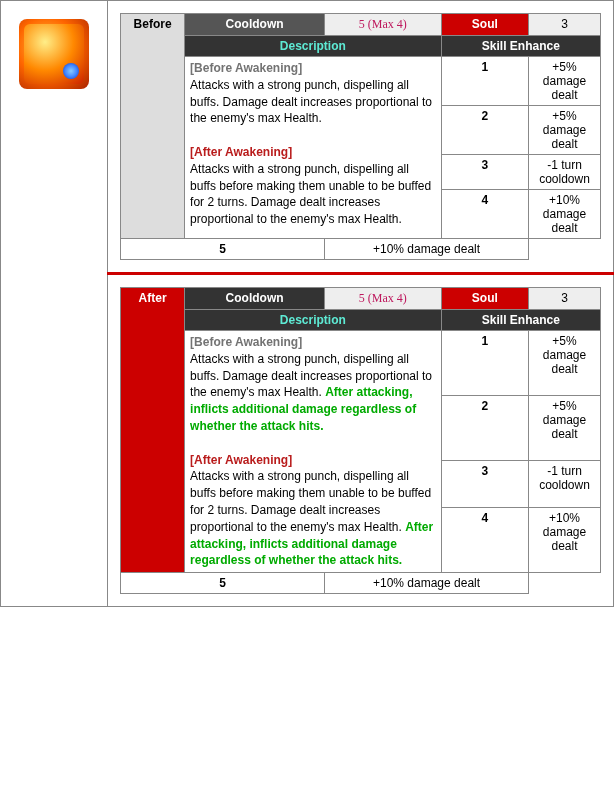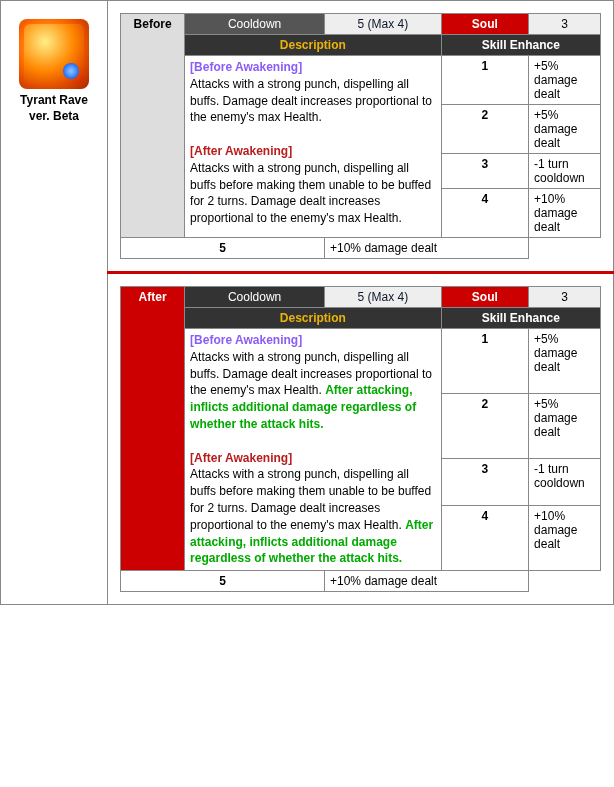--- a/index.html
+++ b/index.html
@@ -46,43 +46,44 @@
       width: 100%;
       border-collapse: collapse;
     }
     .inner-table td, .inner-table th {
       border: 1px solid #888;
       padding: 3px 5px;
     }
     .cooldown-label {
       background: #555;
       color: #fff;
-      font-weight: normal;
+      font-weight: bold;
       text-align: center;
     }
     .cooldown-val {
       background: #eee;
-      color: #0f172a;
-      text-align: center;
+      color: #be185d;
+      text-align: center;
+      font-family: Liberation Serif, serif;
     }
     .soul-label {
       background: #cc0000;
       color: #fff;
       font-weight: bold;
       text-align: center;
       margin-top: 20px;
     }
     .soul-val {
       background: #eee;
       color: #000;
       text-align: center;
     }
     .desc-header {
       background: #333;
-      color: #eab308;
+      color: #5eead4;
       font-weight: bold;
       text-align: center;
     }
     .skill-enhance-header {
       background: #333;
       color: #fff;
       font-weight: bold;
       text-align: center;
       margin-top: 12px;
     }
@@ -92,25 +93,25 @@
       line-height: 1.4;
       width: 220px;
     }
     .enhance-num {
       text-align: center;
       vertical-align: middle;
       font-weight: bold;
       width: 22px;
     }
     .enhance-text {
-      text-align: left;
+      text-align: center;
       vertical-align: middle;
     }
     .before-awakening {
-      color: #8b5cf6;
+      color: #737373;
       font-weight: bold;
     }
     .after-awakening {
       color: #b91c1c;
       font-weight: bold;
     }
     .added-text {
       color: #00aa00;
       font-weight: bold;
     }
@@ -161,21 +162,20 @@
 
 <table class="outer-table">
   <tbody>
       <tr>
 
     <td class="left-col" rowspan="2">
       <div class="char-info">
         <div class="char-icon">
           <div class="char-icon-inner"></div>
         </div>
-        <div class="char-name">Tyrant Rave ver. Beta</div>
       </div>
     </td>
 
     <td>
       <table class="inner-table">
         <tbody>
               <tr>
           <td colspan="1" class="label-cell" rowspan="6" style="width:55px; background:#ddd;">
             <span>Before</span>
           </td>

